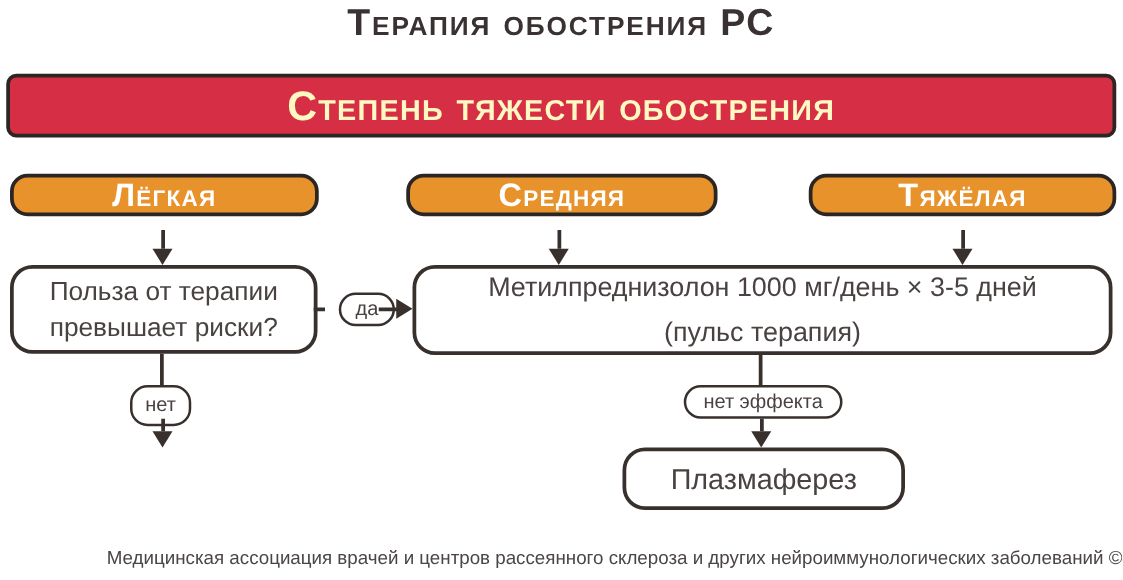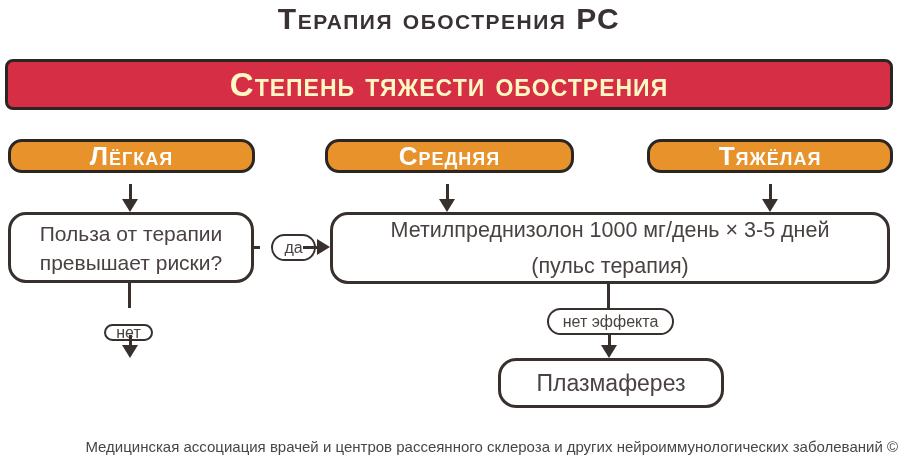--- a/index.html
+++ b/index.html
@@ -45,21 +45,21 @@
   .benefit{left:8px;top:212px;width:246px;height:71px;font-size:21px;line-height:29px;}
   .pulse{left:330px;top:212px;width:560px;height:72px;font-size:21.5px;line-height:30px;justify-content:space-between;}
   .observation{left:28px;top:358px;width:203px;height:50px;font-size:23px;}
   .plasma{left:498px;top:358px;width:226px;height:50px;font-size:23px;}
   .pill{
     position:absolute;background:#fff;border:2.5px solid var(--line);border-radius:14px;
     display:flex;align-items:center;justify-content:center;
     color:var(--text);font-size:16px;line-height:1;
   }
   .pill-yes{left:271px;top:234px;width:45px;height:27px;}
-  .pill-no{left:104px;top:324px;width:49px;height:17px;}
+  .pill-no{left:104px;top:308px;width:49px;height:33px;}
   .pill-noeffect{left:547px;top:308px;width:127px;height:27px;}
   .hline{position:absolute;height:3px;background:var(--line);}
   .vline{position:absolute;width:3px;background:var(--line);}
   .arrow-down{position:absolute;width:16px;display:flex;flex-direction:column;align-items:center;}
   .arrow-down .shaft{width:3px;background:var(--line);flex:1;}
   .arrow-down .head{
     width:0;height:0;
     border-left:8px solid transparent;border-right:8px solid transparent;
     border-top:13px solid var(--line);
   }

